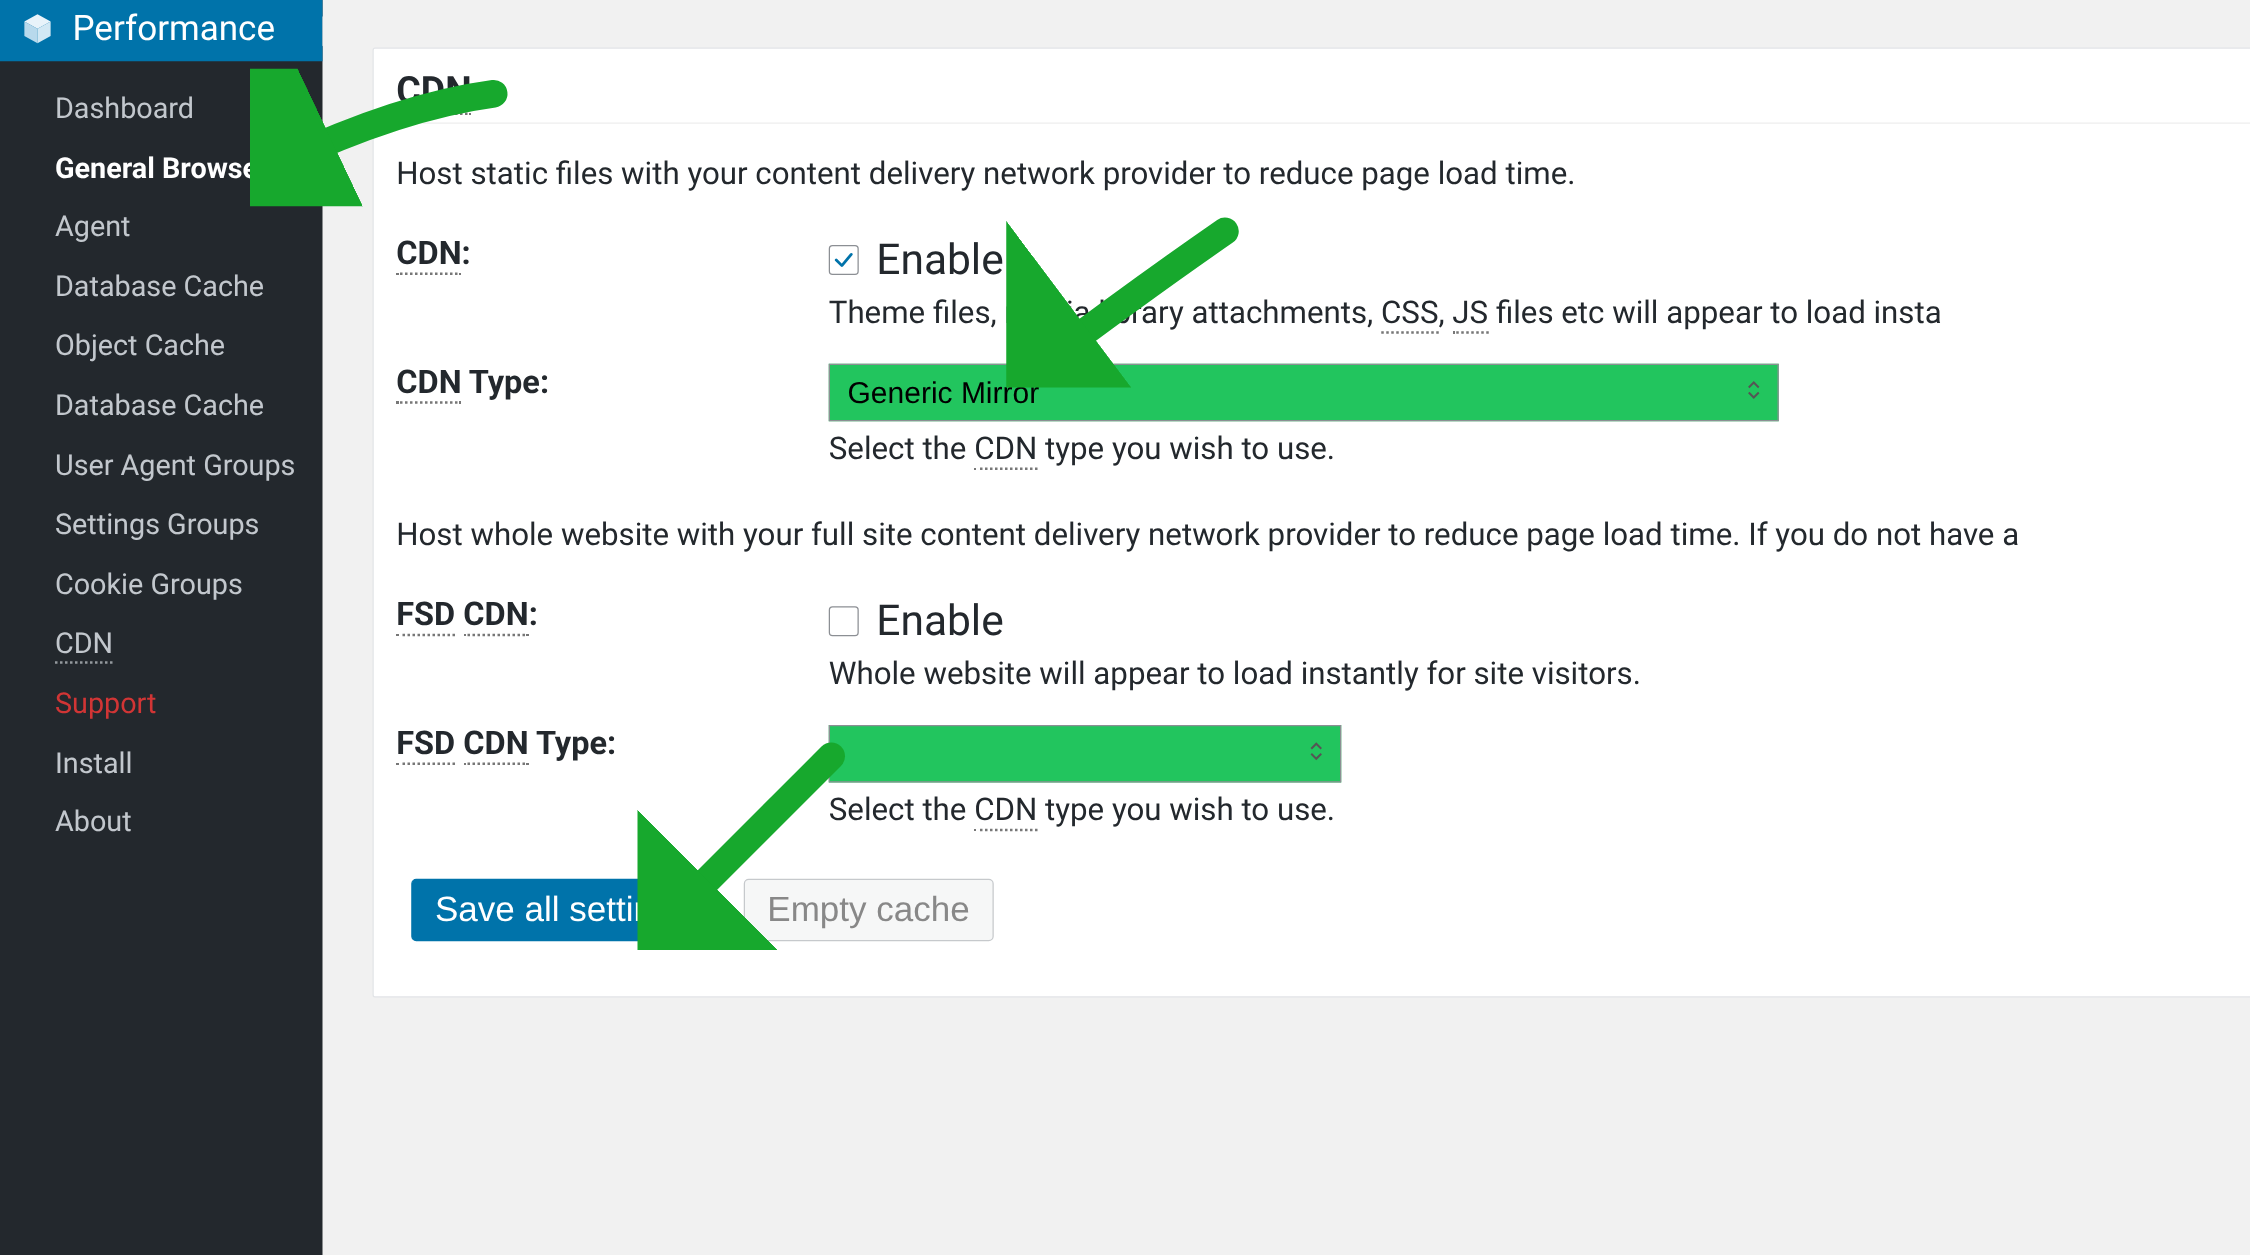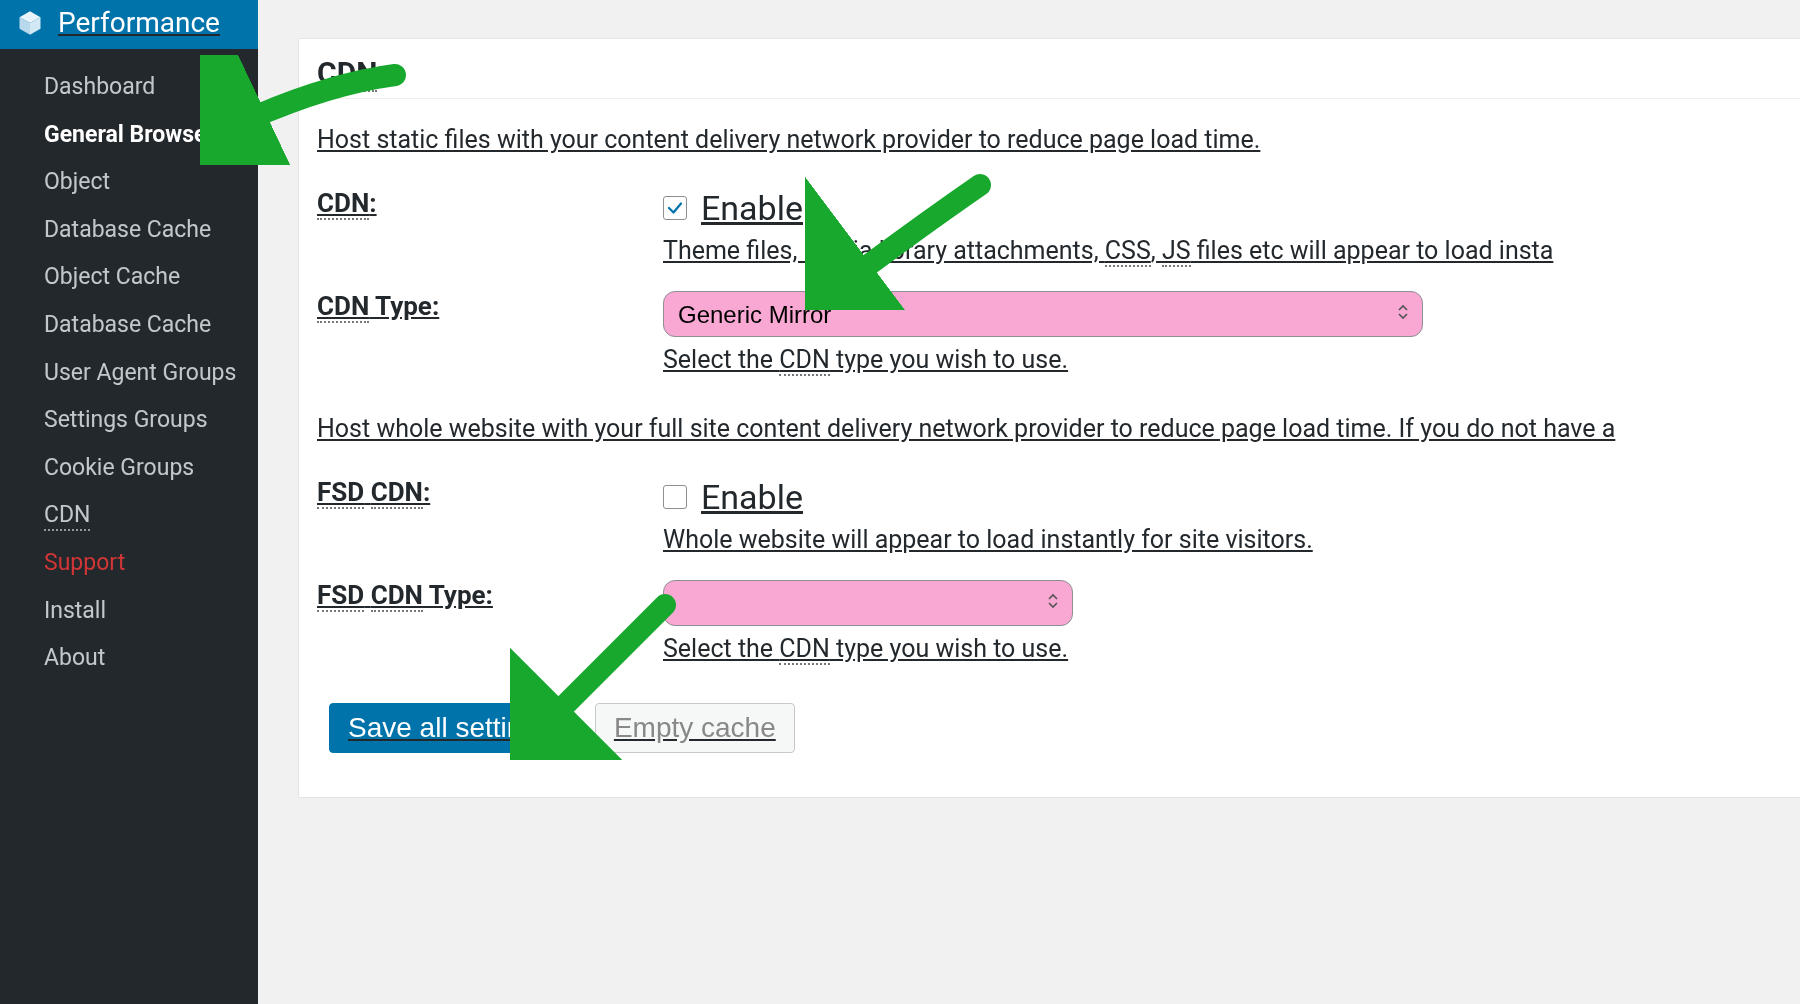--- a/index.html
+++ b/index.html
@@ -1,17 +1,17 @@
 <!DOCTYPE html>
 <html><head>
 <meta charset="utf-8">
 <style>
   * { box-sizing: border-box; }
   html, body { margin: 0; padding: 0; font-family: -apple-system, BlinkMacSystemFont, "Segoe UI", Roboto, sans-serif; background: #f1f1f1; color: #23282d; height: 100%; overflow: hidden; }
-  .app { display: flex; height: 100vh; width: 100vw; text-decoration: underline; }
+  .app { display: flex; height: 100vh; width: 100vw; }
 
   
   .sidebar { width: 258px; background: #23282d; color: #eee; flex: 0 0 258px; display: flex; flex-direction: column; }
   .sidebar-header { background: #0073aa; color: #fff; font-size: 28px; font-weight: 400; padding: 6px 16px 10px 16px; display: flex; align-items: center; position: relative; }
   .sidebar-header .cube-icon { width: 28px; height: 28px; margin-right: 14px; display: inline-flex; align-items: center; justify-content: center; }
   .sidebar-header::after {
     content: ""; position: absolute; right: -12px; top: 50%; transform: translateY(-50%);
     border-top: 12px solid transparent; border-bottom: 12px solid transparent; border-left: 12px solid #f1f1f1;
   }
   .sidebar-items { padding-top: 14px; }
@@ -32,21 +32,21 @@
   .form-label { width: 346px; flex: 0 0 346px; font-size: 26px; font-weight: 700; }
   .form-label .dotted { border-bottom: 2px dotted #777; }
   .form-field { flex: 1; }
   .checkbox-row { display: flex; align-items: center; gap: 14px; }
   .chk { width: 24px; height: 24px; border: 1px solid #8c8f94; border-radius: 3px; display: inline-flex; align-items: center; justify-content: center; background: #fff; cursor: pointer; }
   .chk svg { width: 18px; height: 18px; }
   .chk-label { font-size: 34px; }
   .field-help { font-size: 25px; margin-top: 8px; color: #23282d; }
   .field-help .dotted { border-bottom: 2px dotted #777; }
 
-  .select { width: 100%; max-width: 760px; height: 46px; border: 1px solid #8c8f94; border-radius: 12px; background: #f9a8d4; font-size: 24px; padding: 0 14px; appearance: none; position: relative; }
+  .select { width: 100%; max-width: 760px; height: 46px; border: 1px solid #8c8f94; border-radius: 0; background: #22c55e; font-size: 24px; padding: 0 14px; appearance: none; position: relative; }
   .select-wrap { position: relative; max-width: 760px; }
   .select-wrap.small { max-width: 410px; }
   .select-wrap .caret { position: absolute; right: 14px; top: 50%; transform: translateY(-50%); pointer-events: none; }
   .caret svg { width: 12px; height: 18px; }
 
   .btnbar { display: flex; gap: 12px; padding: 40px 18px 20px 18px; }
   .btn { font-size: 28px; padding: 8px 18px; border-radius: 4px; cursor: pointer; margin-left: 12px; }
   .btn-primary { background: #0073aa; color: #fff; border: 1px solid #0073aa; }
   .btn-secondary { background: #f6f7f7; color: #888; border: 1px solid #c6c9cc; }
 
@@ -65,21 +65,21 @@
             <path d="M12 2 L21 7 L12 12 L3 7 Z" fill="#e8f3fa"></path>
             <path d="M3 7 L12 12 L12 22 L3 17 Z" fill="#b8d9ec"></path>
             <path d="M21 7 L12 12 L12 22 L21 17 Z" fill="#d2e8f4"></path>
           </svg>
       </span>
       <span>Performance</span>
     </div>
     <nav class="sidebar-items">
       <div class="sidebar-item"><span>Dashboard</span></div>
       <div class="sidebar-item current"><span>General Browser</span></div>
-      <div class="sidebar-item"><span>Object</span></div>
+      <div class="sidebar-item"><span>Agent</span></div>
       <div class="sidebar-item"><span>Database Cache</span></div>
       <div class="sidebar-item"><span>Object Cache</span></div>
       <div class="sidebar-item"><span>Database Cache</span></div>
       <div class="sidebar-item"><span>User Agent Groups</span></div>
       <div class="sidebar-item"><span>Settings Groups</span></div>
       <div class="sidebar-item"><span>Cookie Groups</span></div>
       <div class="sidebar-item"><span class="dotted">CDN</span></div>
       <div class="sidebar-item support"><span>Support</span></div>
       <div class="sidebar-item"><span>Install</span></div>
       <div class="sidebar-item"><span>About</span></div>

